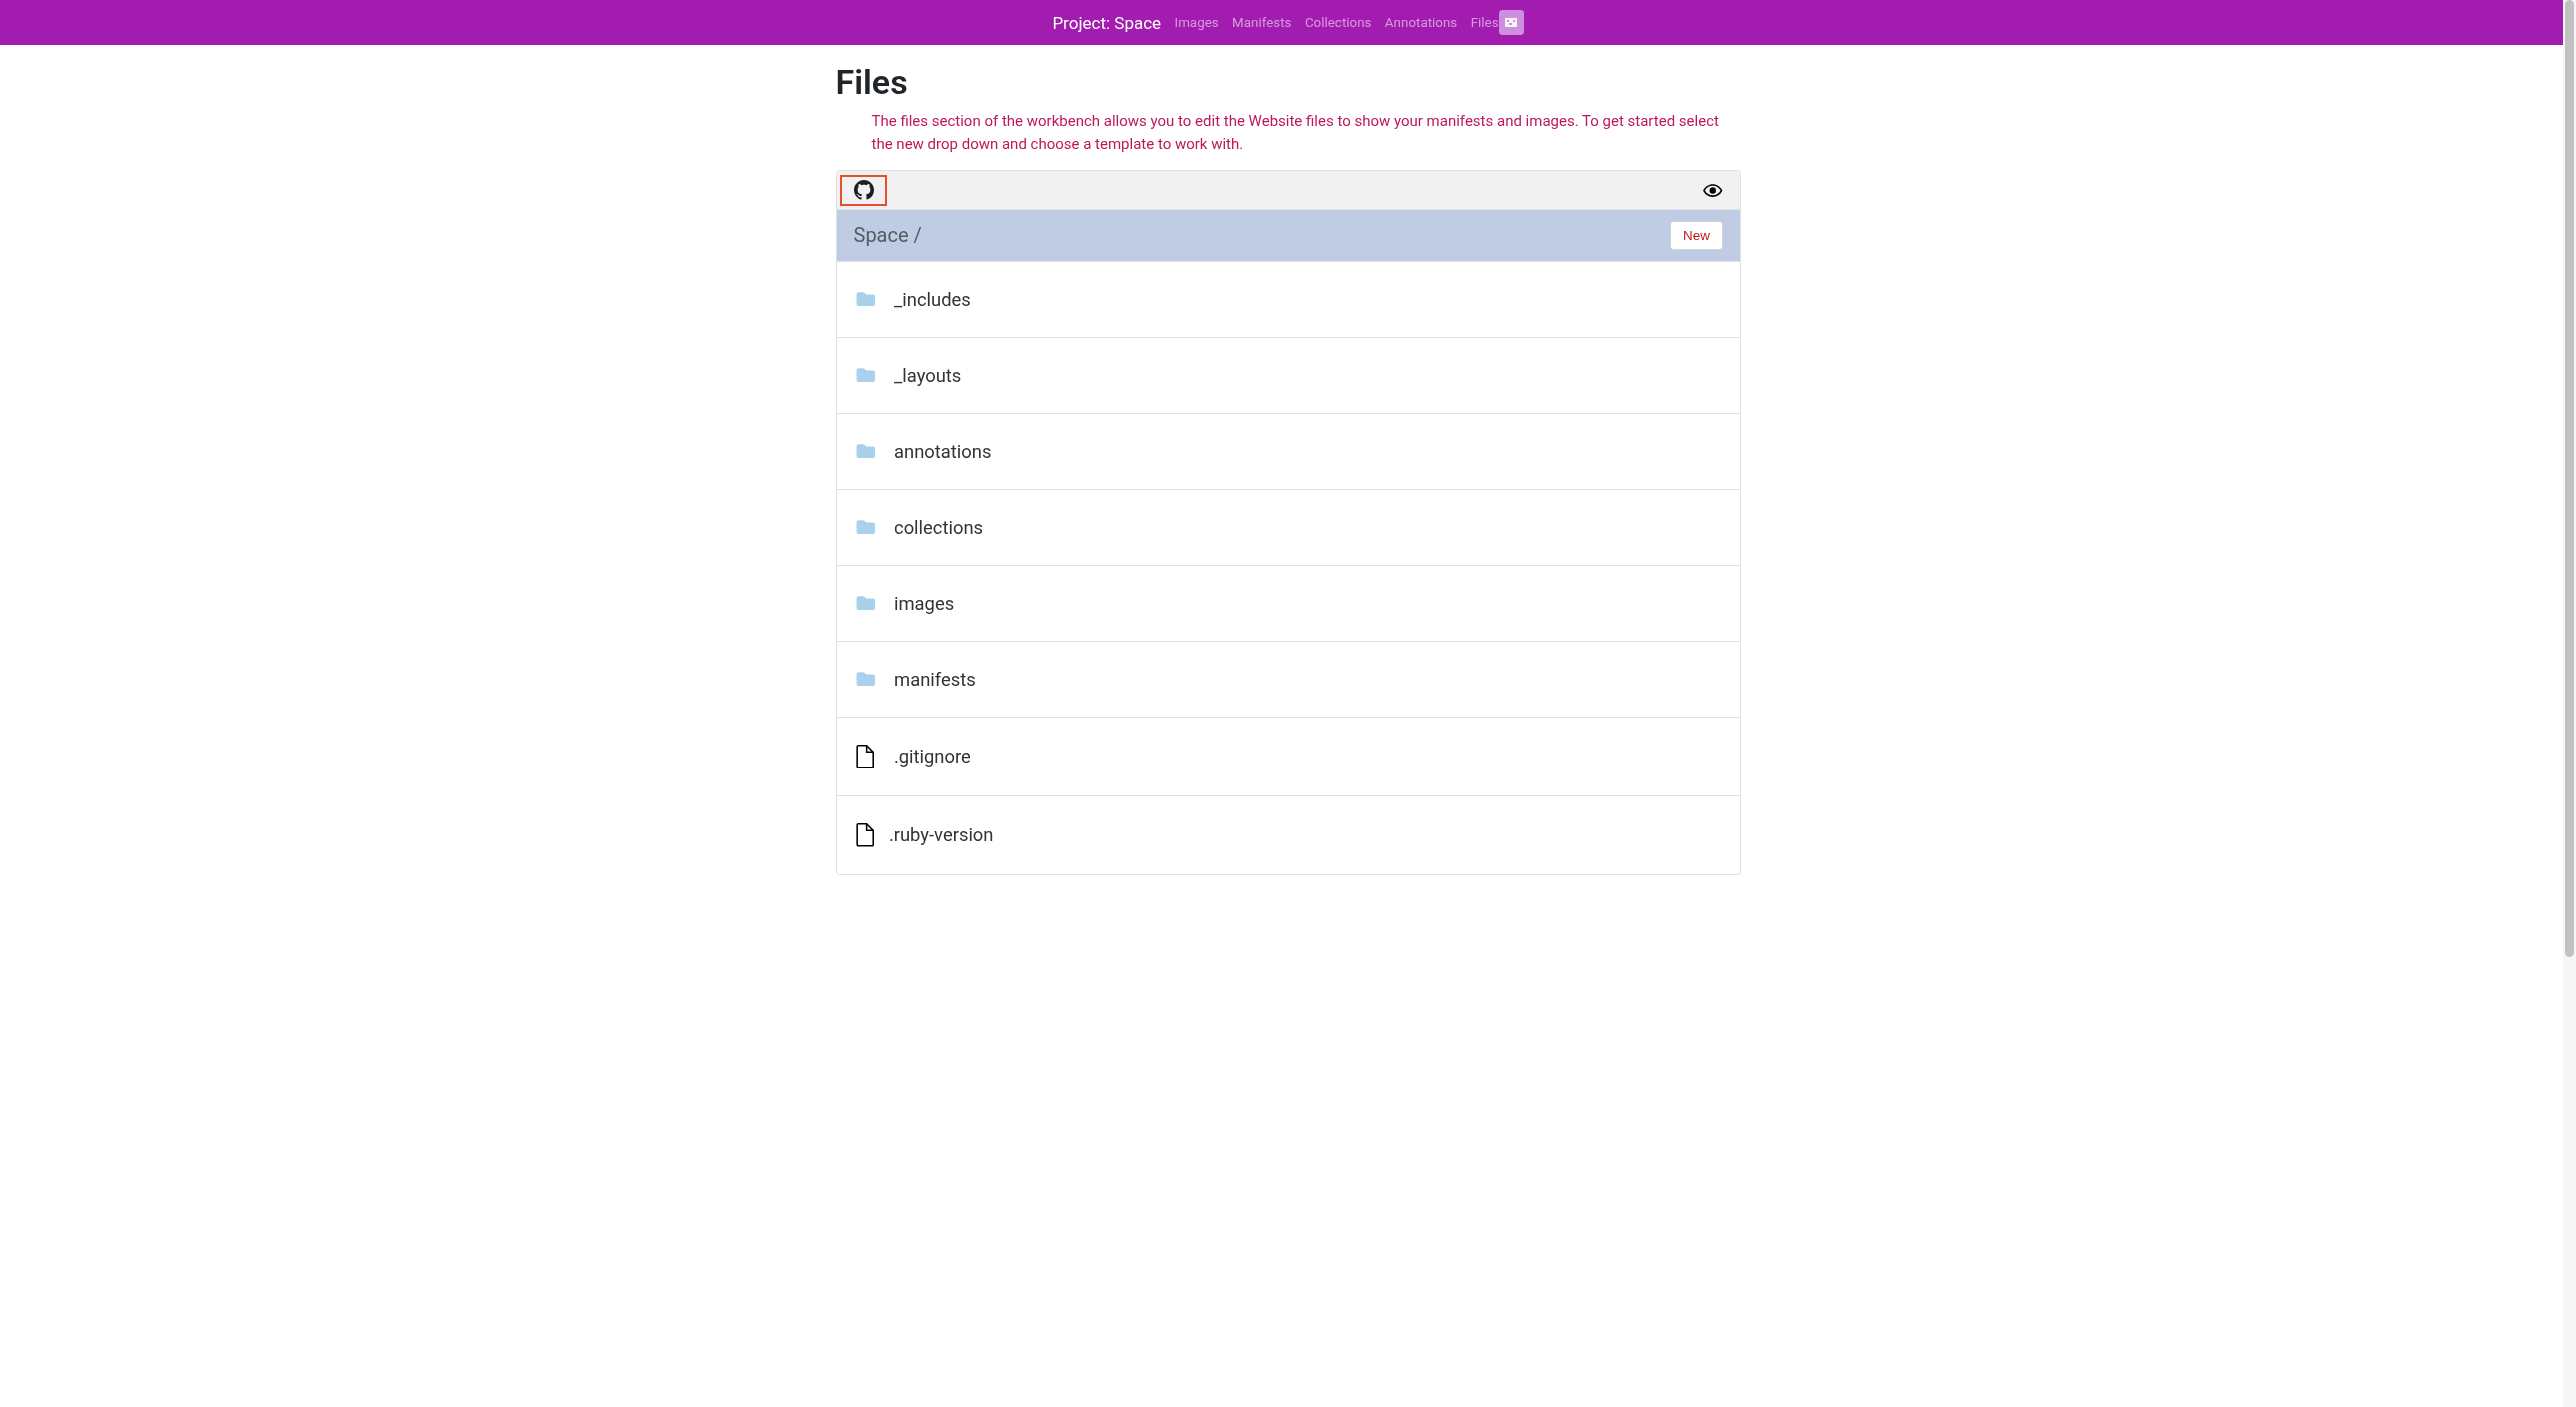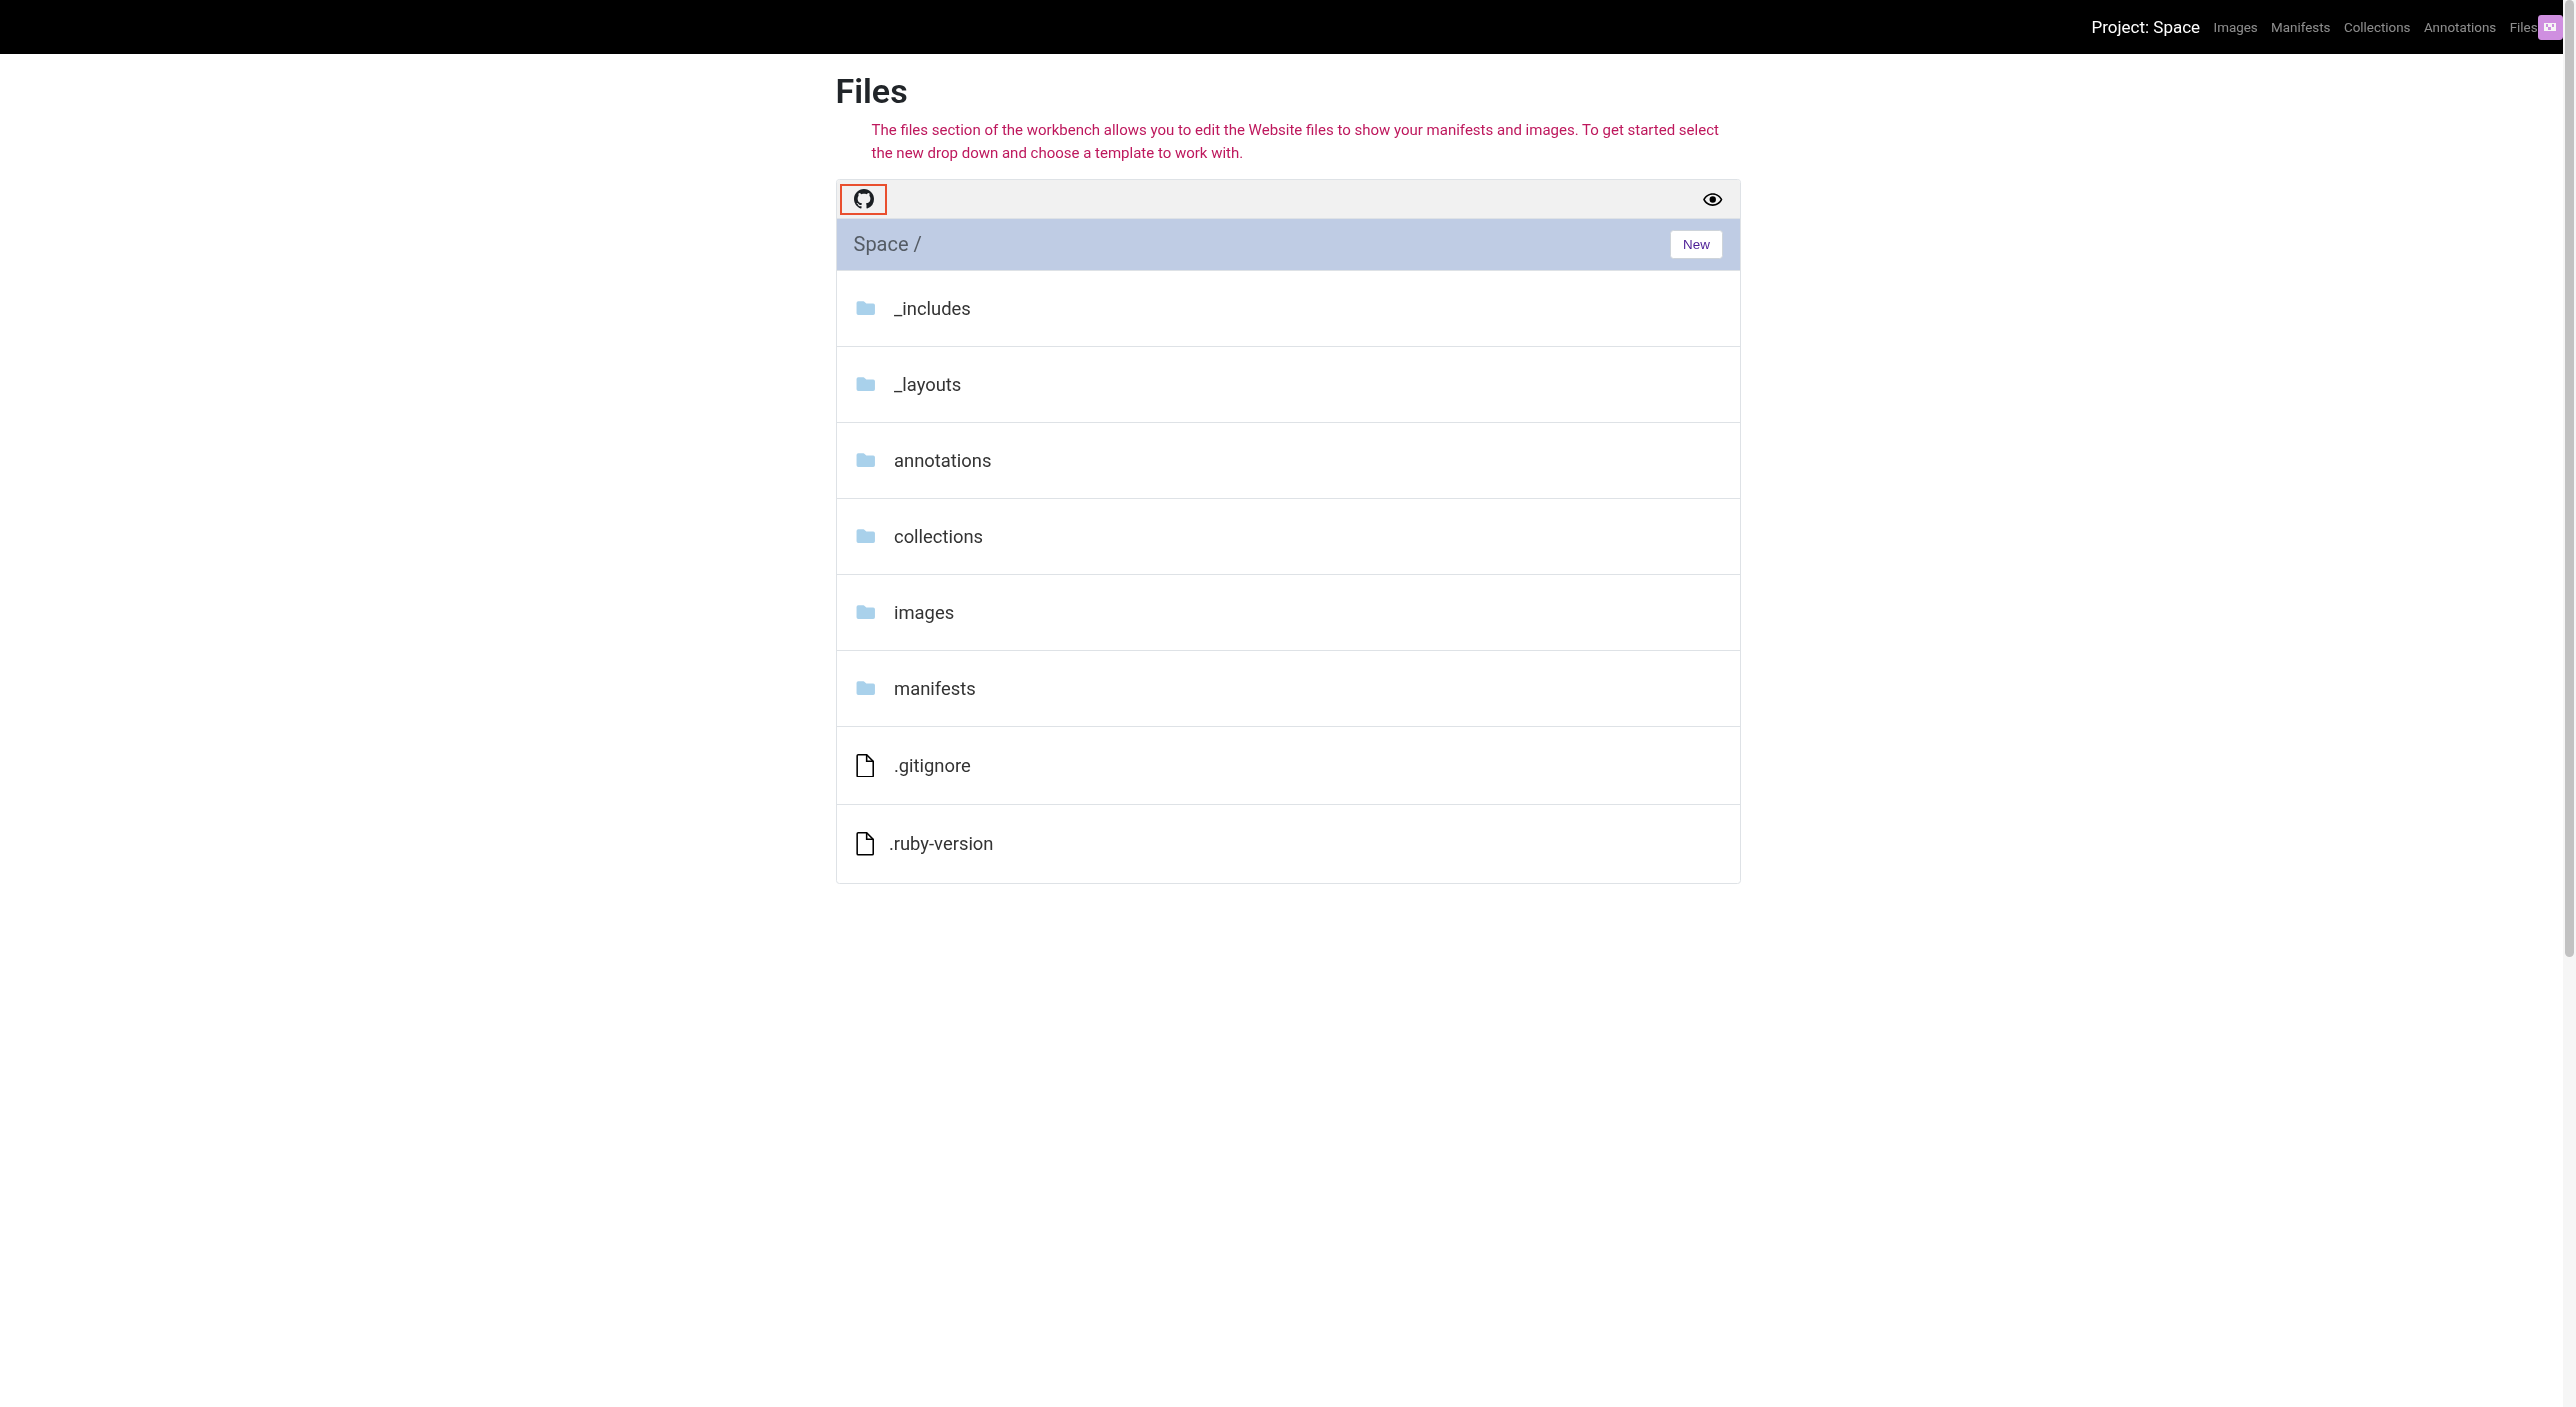--- a/index.html
+++ b/index.html
@@ -1,22 +1,22 @@
 <!DOCTYPE html>
 <html style="font-size:13.4px"><head>
 <meta charset="utf-8">
 <style>
 * { margin:0; padding:0; box-sizing:border-box; }
 body {
   font-family:-apple-system,BlinkMacSystemFont,"Segoe UI",Roboto,Helvetica,Arial,sans-serif;
   background:#fff; color:#333; font-size:13.4px;
 }
 .navbar {
-  background:#000000; height:54px; display:flex; align-items:center;
-  padding:0 13.4px; justify-content:flex-end;
+  background:#a21caf; height:45px; display:flex; align-items:center;
+  padding:0 13.4px; justify-content:center;
 }
 .nav-left { display:flex; align-items:center; gap:13.4px; }
 .nav-brand { color:#fff; font-size:17px; font-weight:400; }
 .nav-link { color:rgba(255,255,255,0.55); font-size:13.4px; cursor:pointer; }
 .avatar {
   width:25px; height:25px; border-radius:3.4px; background:#cf8fe0;
   display:flex; align-items:center; justify-content:center; position:relative;
 }
 .avatar-inner {
   width:11.7px; height:8.4px; background:#f5f5f5; position:relative;
@@ -41,21 +41,21 @@
 .eye-btn { cursor:pointer; display:inline-flex; }
 .eye-icon { width:23.5px; height:17px; }
 
 .breadcrumb-bar {
   background:#bfcce4; display:flex; justify-content:space-between;
   align-items:center; padding:11px 17px; border-bottom:0.8px solid #dee2e6;
 }
 .breadcrumb-text { font-size:20px; color:#545b64; }
 .new-button {
   background:#fff; border:0.8px solid #ced4da; border-radius:3.4px;
-  padding:5.9px 11.7px; font-size:13.4px; color:#4c1d95; cursor:pointer;
+  padding:5.9px 11.7px; font-size:13.4px; color:#b91c1c; cursor:pointer;
 }
 
 .file-list { }
 .file-row {
   display:flex; align-items:center; gap:17px; padding:27px 17px;
   border-bottom:0.8px solid #dee2e6; cursor:pointer;
 }
 .file-row:last-child { border-bottom:none;gap:12px; }
 .folder-icon { width:23.5px; height:18.4px; flex-shrink:0; }
 .file-icon { width:18.4px; height:23.5px; flex-shrink:0; margin:0 2.5px; }

